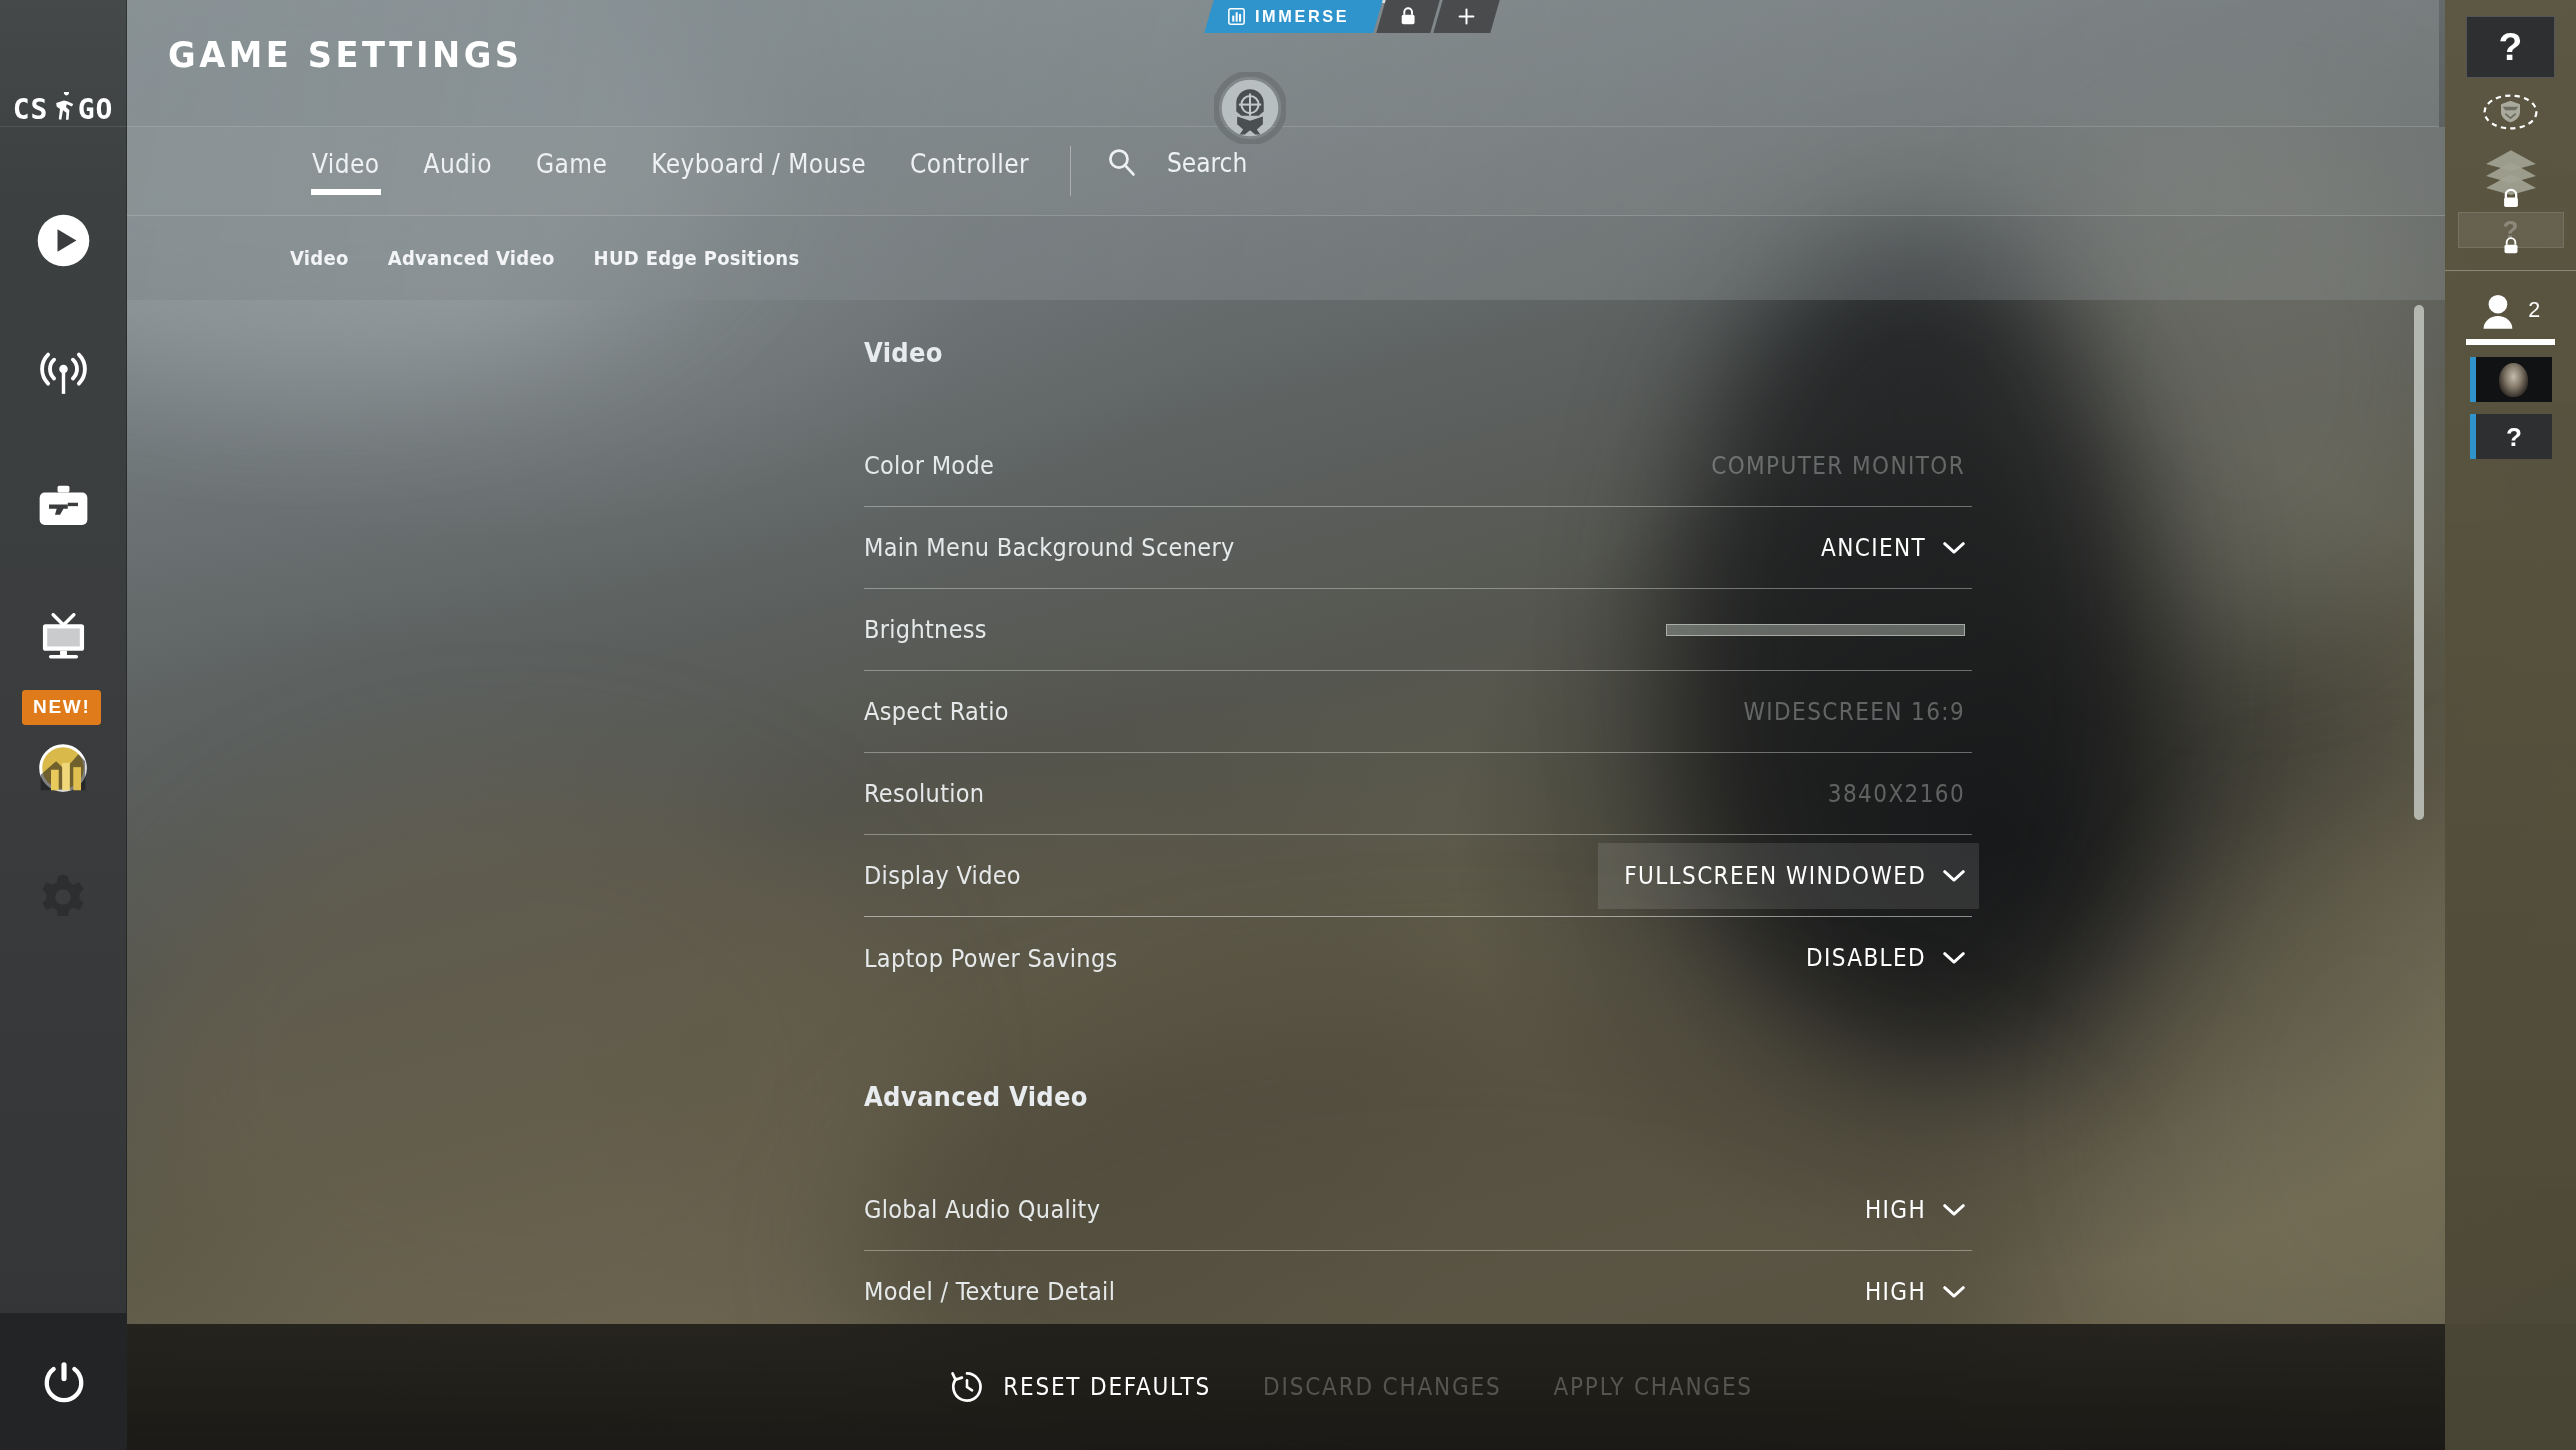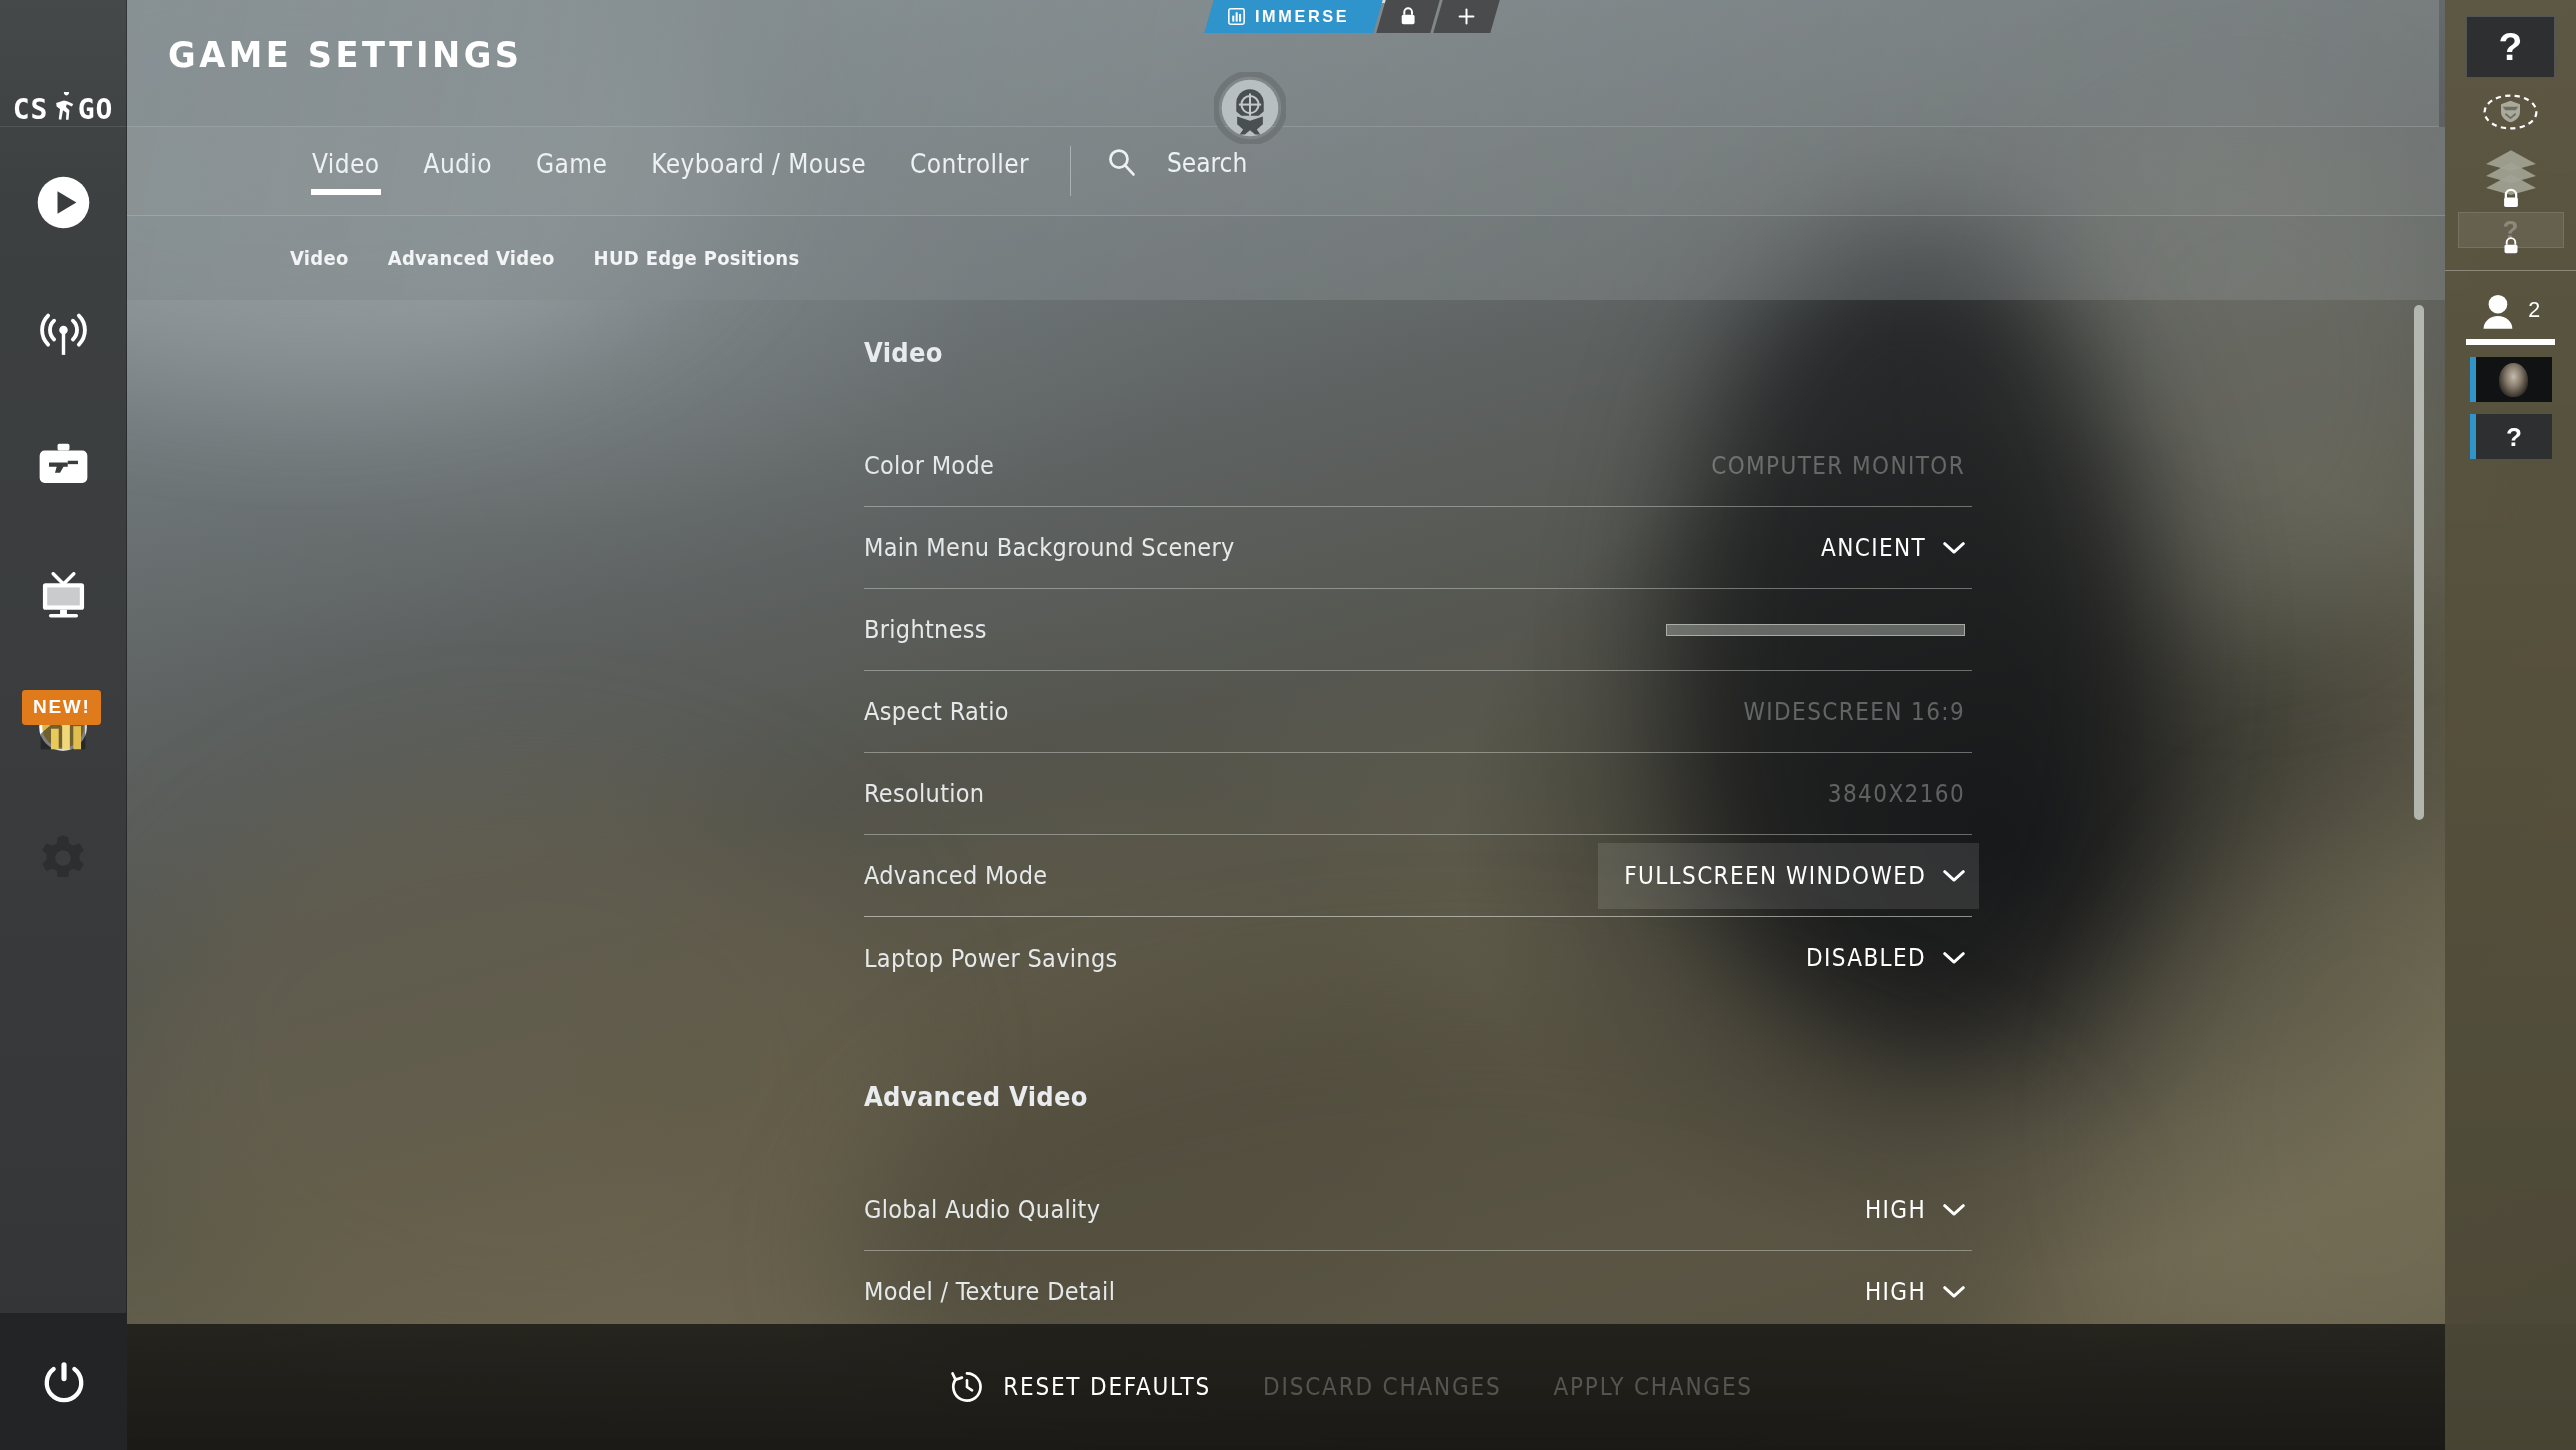--- a/index.html
+++ b/index.html
@@ -75,21 +75,21 @@
     letter-spacing: 0.9px;
     font-family: "DejaVu Sans Mono", monospace;
   }
   .cs-logo svg { display: block; }
 
   .rail-items { padding-top: 10.3px; }
   .rail-item {
     position: relative;
     height: 131px;
     display: flex;
-    align-items: center;
+    align-items: flex-end;
     justify-content: center;
     cursor: pointer;
   }
   .rail-item.active-dark::before {
     content: "";
     position: absolute;
     inset: 0;
     background: rgba(0,0,0,0.0);
   }
   .rail-icon { display: block; }
@@ -643,21 +643,21 @@
         </div>
 
         <div class="srow">
           <span class="s-label">Resolution</span>
           <span class="s-value dim">
             <span class="vtxt">3840X2160</span>
           </span>
         </div>
 
         <div class="srow hl">
-          <span class="s-label">Advanced Mode</span>
+          <span class="s-label">Display Video</span>
           <span class="s-value">
             <span class="vtxt">FULLSCREEN WINDOWED</span>
             <svg class="chev" width="22" height="13.7" viewBox="0 0 26 16">
               <path d="M2 3 L13 13 L24 3" stroke="#ffffff" stroke-width="3.4" fill="none" stroke-linecap="round" stroke-linejoin="round"></path>
             </svg>
           </span>
         </div>
 
         <div class="srow" style="border-bottom:none">
           <span class="s-label">Laptop Power Savings</span>

